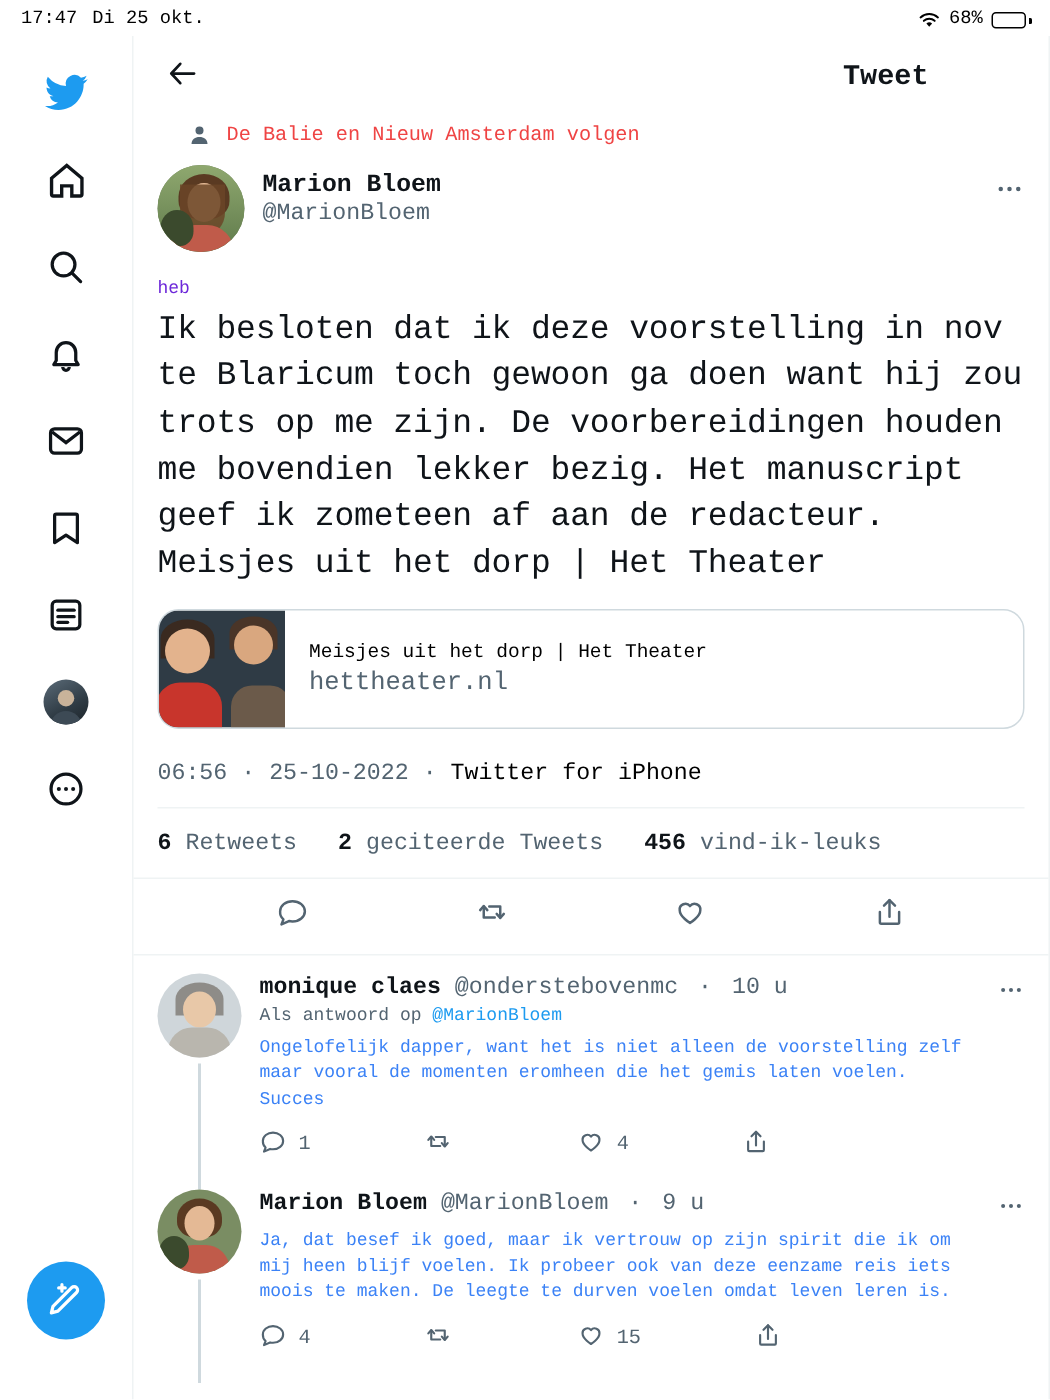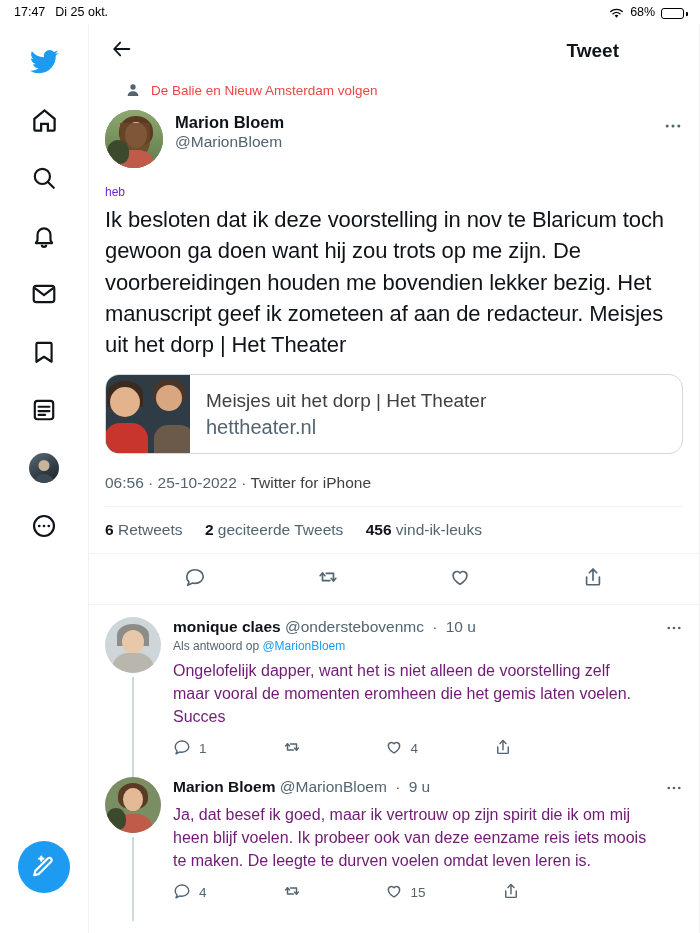--- a/index.html
+++ b/index.html
@@ -2,21 +2,21 @@
 <html><head>
 <meta charset="utf-8">
 <style>
   * { box-sizing: border-box; margin: 0; padding: 0; }
   html, body {
     width: 700px; height: 933px;
     font-family: "Liberation Sans", sans-serif;
     background: #ffffff;
     overflow: hidden;
   }
-  .screen { position: relative; width: 700px; height: 933px; background:#fff; }
+  .screen { position: relative; width: 700px; height: 933px; background:#fff;font-family:Liberation Mono, monospace; }
 
   
   .statusbar {
     height: 24px; display: flex; align-items: center; justify-content: space-between;
     padding: 0 12px 0 14px; font-size: 12.5px; color: #000;
   }
   .statusbar .left { display:flex; align-items:center; gap:10px; }
   .statusbar .right { display:flex; align-items:flex-end; gap:6px; font-size:12.5px;}
   .wifi-ico { width:15px; height:11px; display:inline-block; position:relative; }
   .wifi-ico svg { display:block; }
@@ -119,25 +119,25 @@
     margin-bottom: 4px; cursor:pointer;
   }
   .card-img { width:84px; height:78px; flex:0 0 84px; position:relative; overflow:hidden; background:#2f3b45; }
   .card-img .p1{position:absolute; left:4px; top:12px; width:30px;height:30px;border-radius:50%;background:#e3b38d;}
   .card-img .p1h{position:absolute; left:1px; top:6px; width:36px;height:26px;border-radius:50% 50% 0 0;background:#3a2a20;}
   .card-img .p1b{position:absolute; left:-2px; bottom:0; width:44px;height:30px;border-radius:16px 16px 0 0;background:#c8352c;}
   .card-img .p2{position:absolute; right:8px; top:10px; width:26px;height:26px;border-radius:50%;background:#d9a77f;}
   .card-img .p2h{position:absolute; right:5px; top:4px; width:32px;height:22px;border-radius:50% 50% 0 0;background:#4a3528;}
   .card-img .p2b{position:absolute; right:-4px; bottom:0; width:40px;height:28px;border-radius:14px 14px 0 0;background:#6b5a4a;}
   .card-text { padding: 14px 16px; display:flex; flex-direction:column; gap:4px; justify-content:center;}
-  .card-title { font-size:19px; color:#404040; }
-  .card-domain { font-size:20px; color:#536471; }
+  .card-title { font-size:13px; color:#000000; }
+  .card-domain { font-size:17px; color:#536471; }
 
   .meta-row { font-size:15.5px; color:#536471; padding: 16px 0 14px 0; }
-  .meta-row .src { color:#404040; cursor:pointer;}
+  .meta-row .src { color:#000000; cursor:pointer;}
   .stats-row {
     font-size:15.5px; color:#536471; padding: 0 0 14px 0;
     border-top:1px solid #eff3f4; padding-top:14px;
   }
   .stats-row b { color:#0f1419; font-weight:bold; }
   .stats-row span.group { margin-right: 18px; }
 
   .action-bar {
     display:flex; justify-content:space-around; align-items:center;
     border-top:1px solid #eff3f4; border-bottom:1px solid #eff3f4;
@@ -161,21 +161,21 @@
   .rav.a2 .h { position:absolute; left:24%; top:10%; width:30px;height:26px;border-radius:50% 50% 40% 40%;background:#5a3a22;}
   .rav.a2 .b { position:absolute; left:50%; transform:translateX(-50%); bottom:-5px; width:40px;height:24px;border-radius:16px 16px 0 0;background:#c05b4a;}
   .rav.a2 .c { position:absolute; left:1px; bottom:3px; width:20px;height:22px;border-radius:50% 50% 40% 40%;background:#3b4a2d;}
   .thread-line { position:absolute; left:43px; top:72px; bottom:-12px; width:2px; background:#cfd9de; }
   .reply-body { flex:1; padding-right:6px; }
   .reply-head { font-size:15.5px; color:#536471; line-height:1.25; }
   .reply-head b { color:#0f1419; font-size:15.5px; }
   .reply-head .dot { margin:0 4px; }
   .reply-sub { font-size:12px; color:#536471; padding-top:2px;}
   .reply-sub .mention { color:#1d9bf0; }
-  .reply-text { font-size:16px; color:#701a75; line-height:1.45; padding-top:6px; }
+  .reply-text { font-size:12px; color:#3b82f6; line-height:1.45; padding-top:6px; }
   .reply-actions { display:flex; align-items:center; gap:76px; padding: 10px 0 6px 0; color:#536471; font-size:13.5px;}
   .reply-actions .ract { display:flex; align-items:center; gap:8px; cursor:pointer;}
   .reply-more { color:#536471; cursor:pointer; padding-top:2px;}
 
   .show-replies {
     display:flex; align-items:center; gap:0; padding: 14px 16px 16px 16px; position:relative;
   }
 
   .rightpad { width:0; }
 </style>

